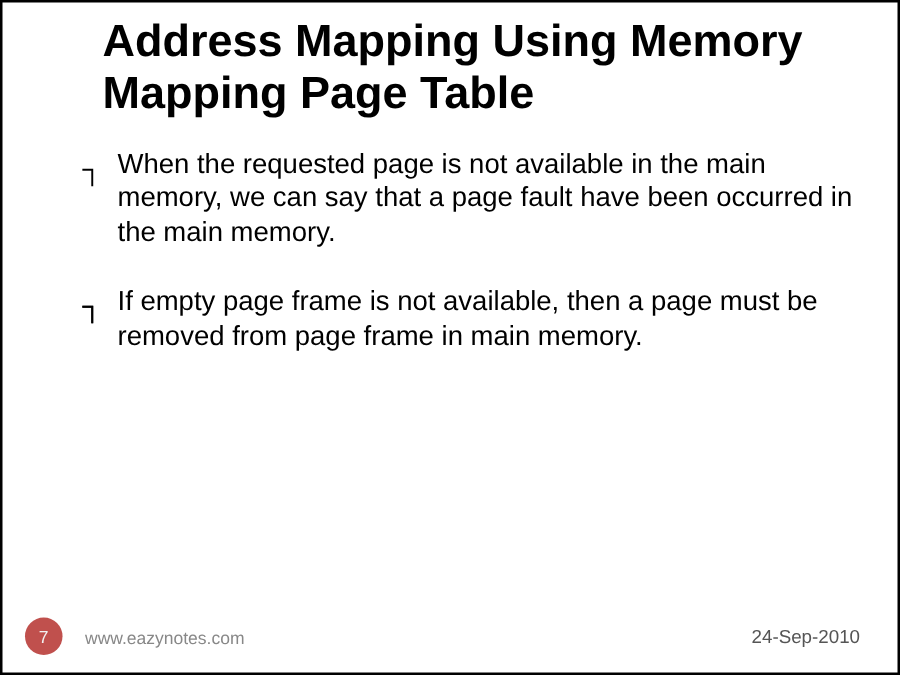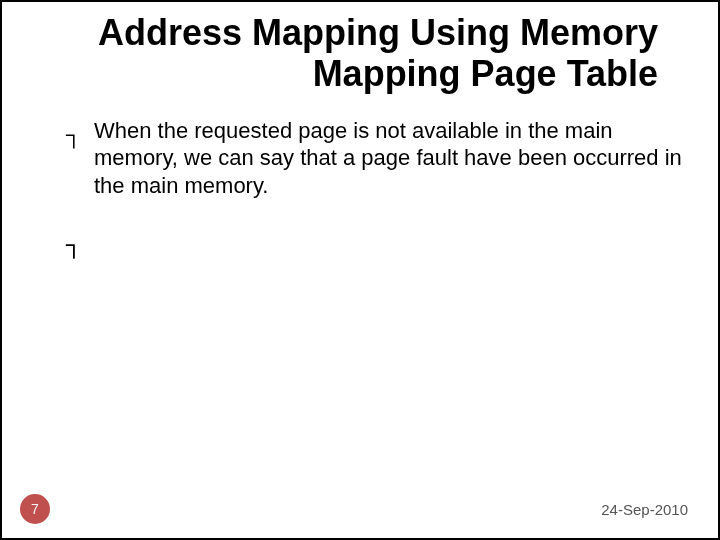--- a/index.html
+++ b/index.html
@@ -14,21 +14,21 @@
   }
   .slide {
     width: 100%;
     height: 100%;
     padding: 10px 30px 50px 50px;
     position: relative;
   }
   .title {
     font-size: 36px;
     font-weight: bold;
-    text-align: right;
+    text-align: left;
     color: #000;
     line-height: 1.15;
     margin-bottom: 22px;
     padding: 0 30px;
   }
   .bullets {
     list-style: none;
     padding-left: 20px;
   }
   .bullets li {
@@ -92,20 +92,22 @@
   <ul class="bullets">
     <li>
       <span class="bullet-icon">┐</span>
       <span>When the requested page is not available in the main memory, we can say that a page fault have been occurred in the main memory.</span>
     </li>
     <li>
       <span class="bullet-icon">┐</span>
     </li>
     <li>
       <span class="bullet-icon">┐</span>
+      <span>If empty page frame is not available, then a page must be removed from page frame in main memory.</span>
     </li>
   </ul>
 
   <div class="footer">
     <div class="page-number">7</div>
+    <div class="website">www.eazynotes.com</div>
     <div class="date">24-Sep-2010</div>
   </div>
 </div>
 
 </body></html>

